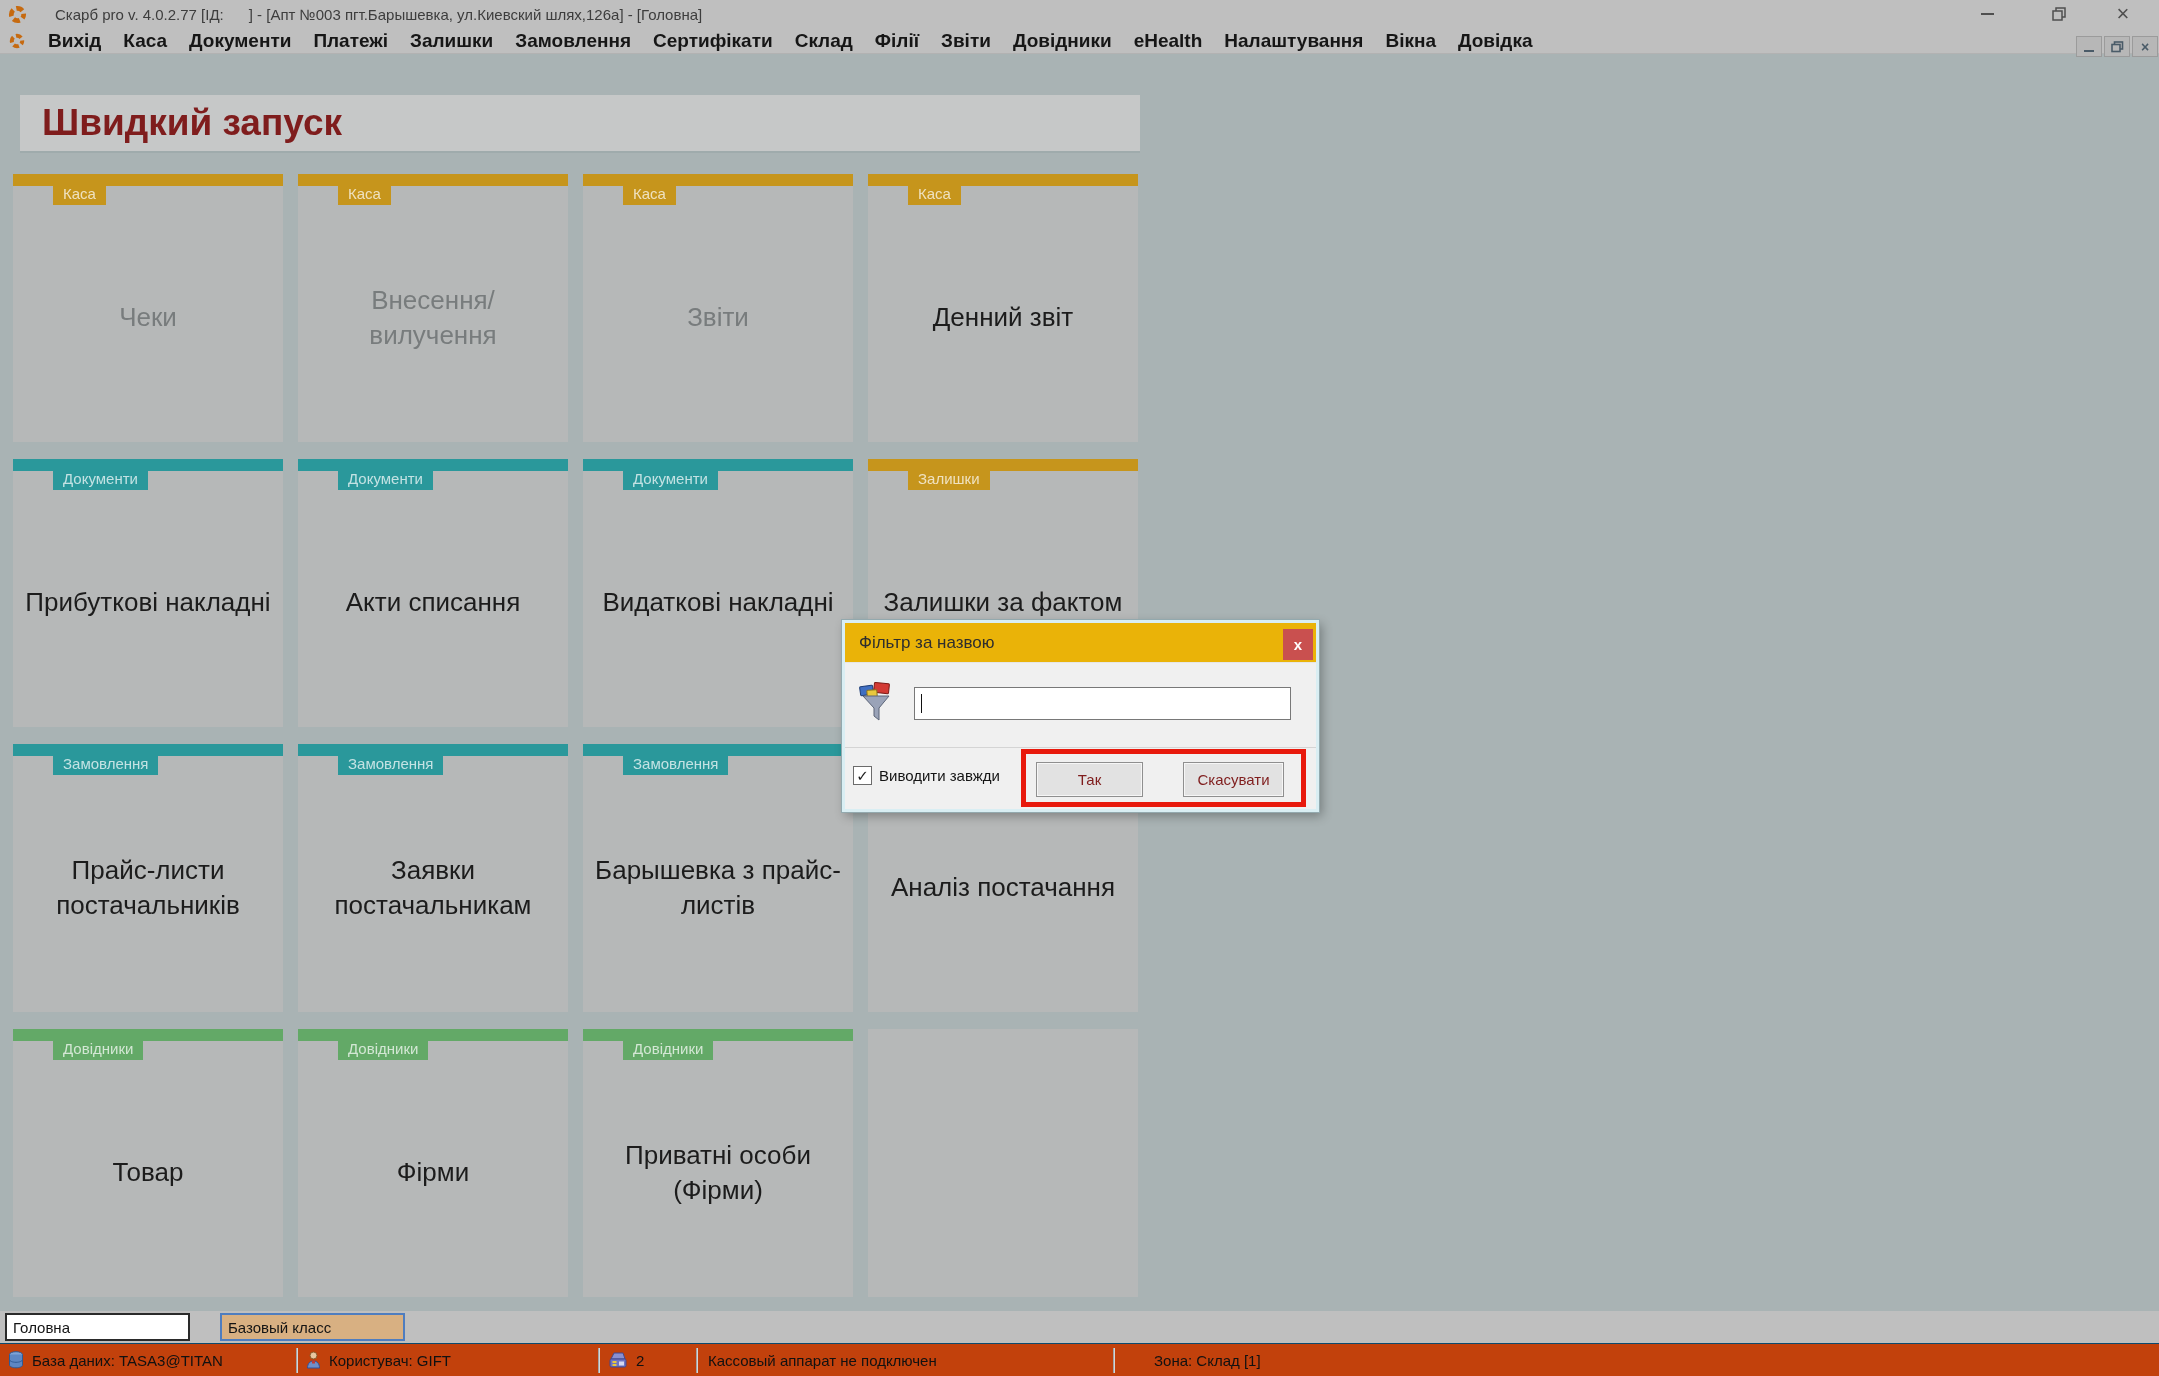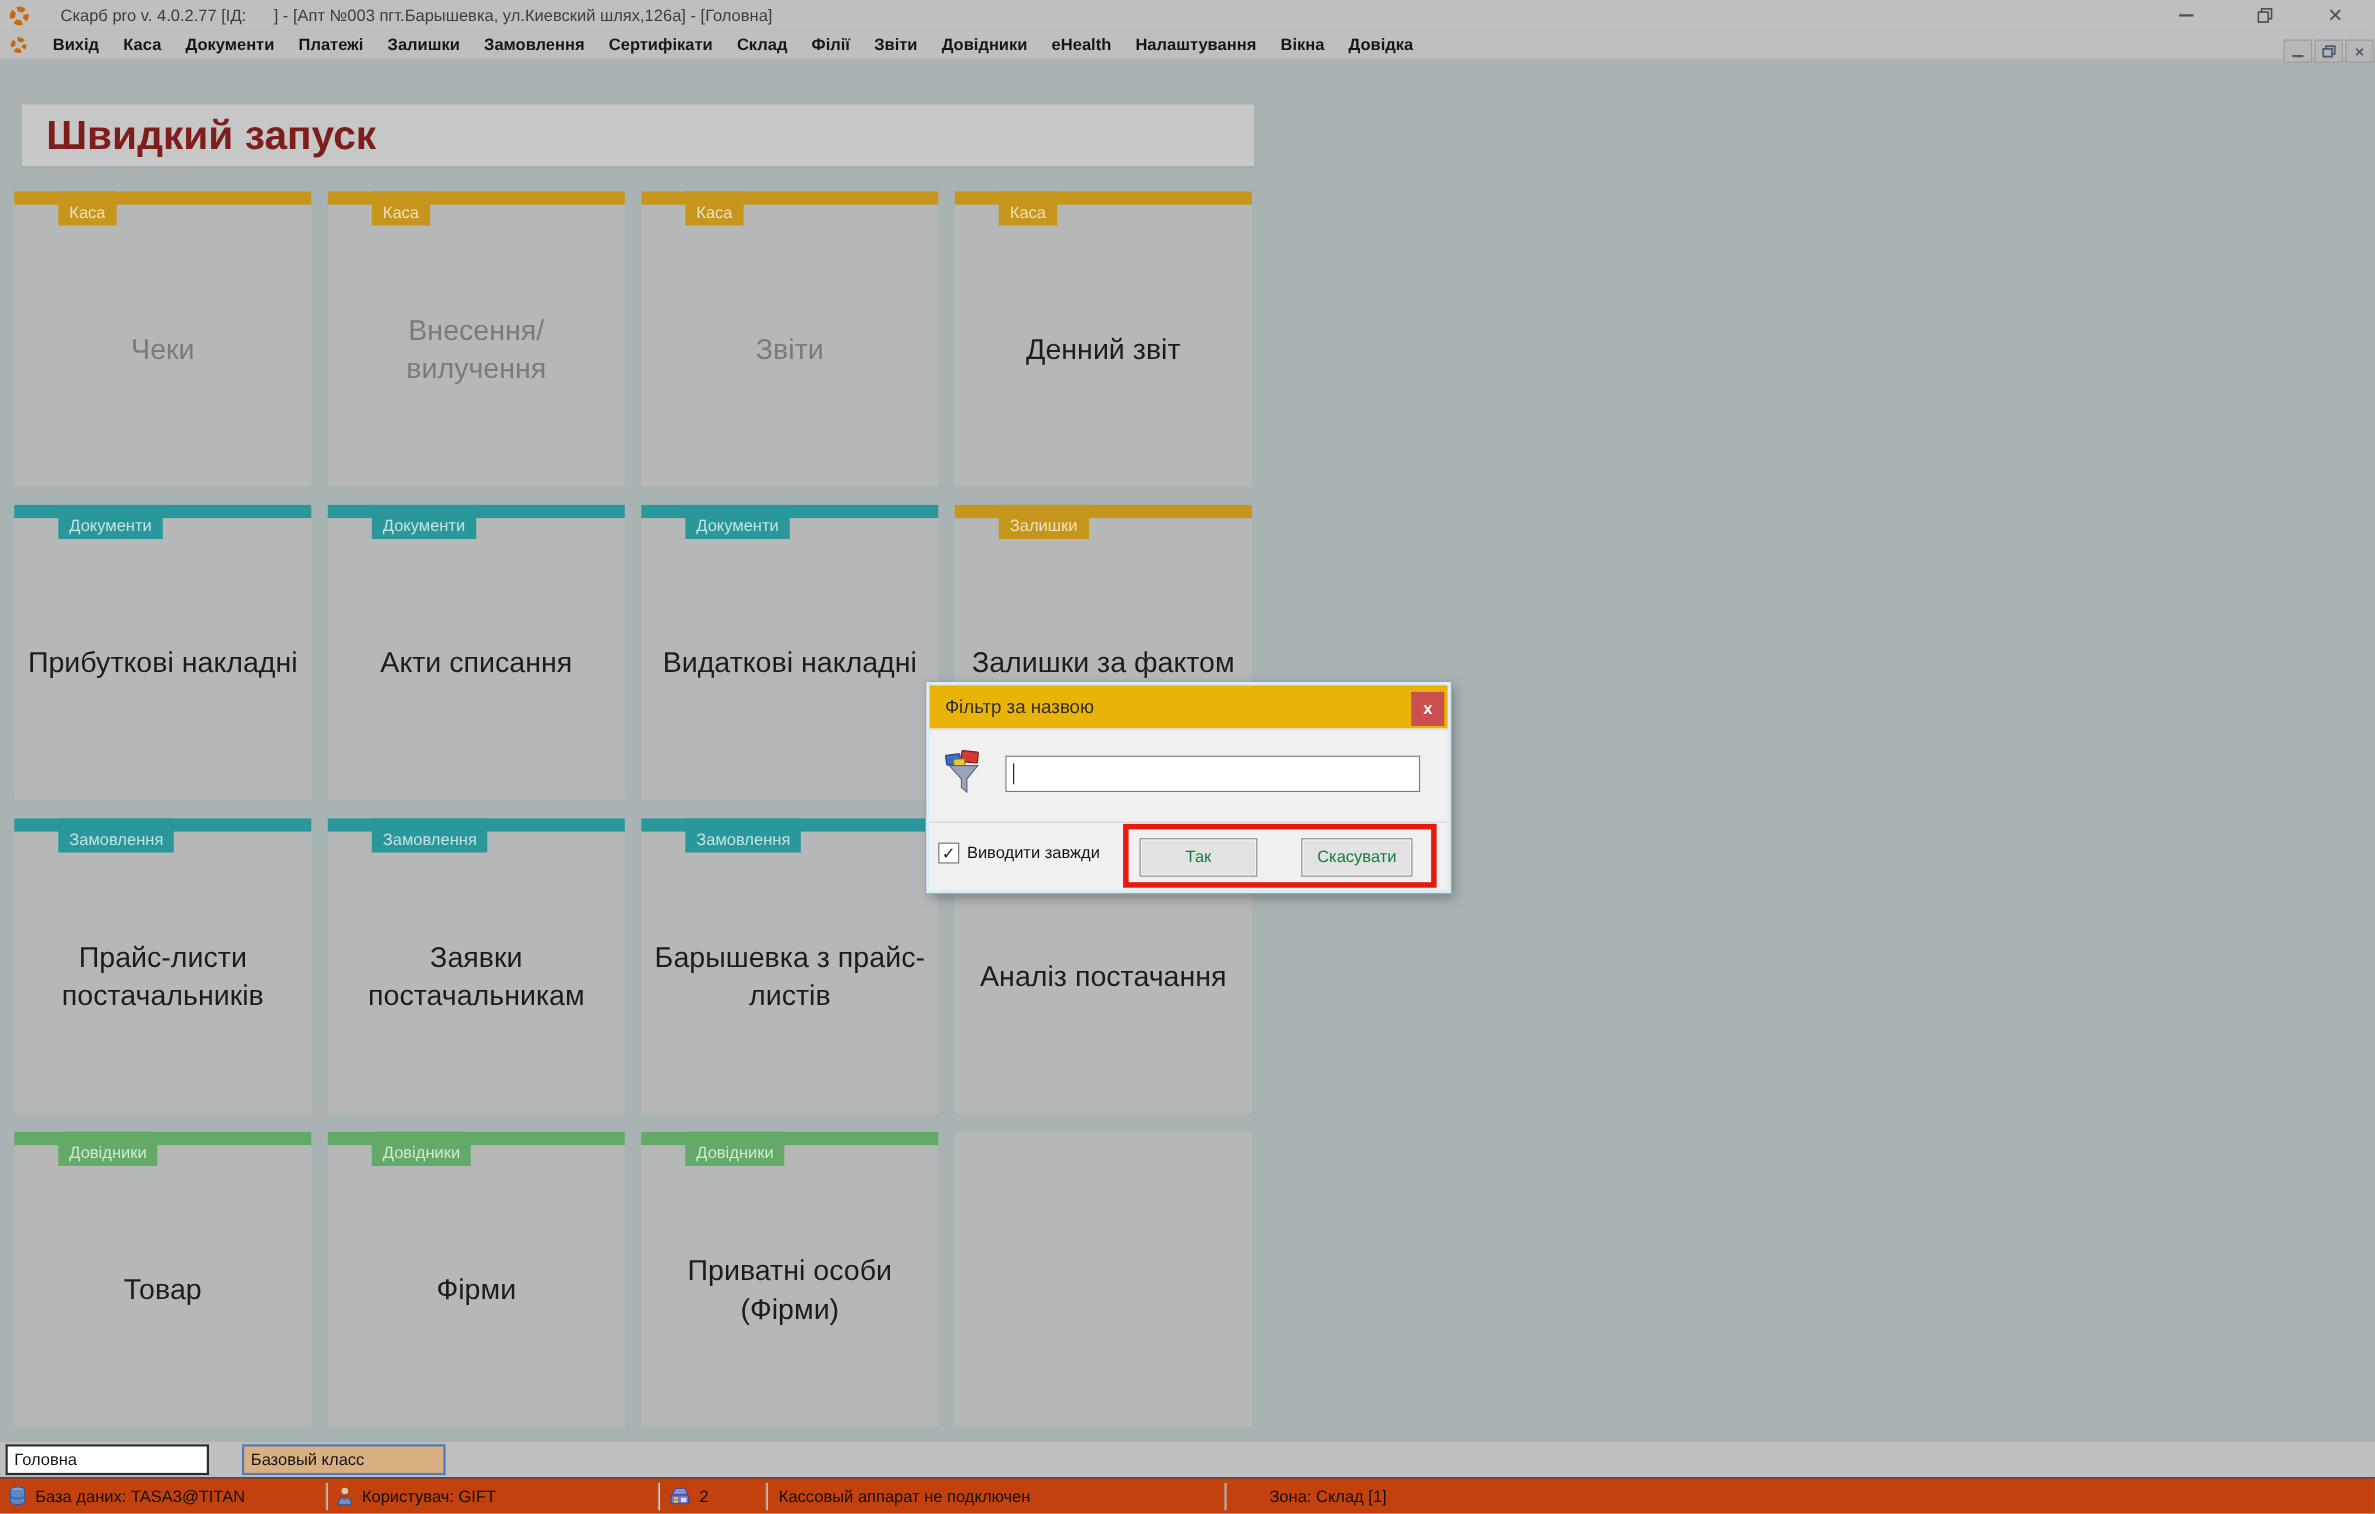--- a/index.html
+++ b/index.html
@@ -16,21 +16,21 @@
   .title-text{margin-left:8px;font-size:15px;color:#3d3d3d;white-space:pre;}
   .win-btn{position:absolute;top:2px;width:30px;height:24px;display:flex;align-items:center;
     justify-content:center;color:#4f4f4f;cursor:default;}
   .wb-min{left:1972px;} .wb-restore{left:2044px;} .wb-close{left:2108px;font-size:22px;line-height:22px;}
   .bar-glyph{width:13px;height:2px;background:#4f4f4f;}
 
   .menubar{position:absolute;left:0;top:28px;width:100%;height:26px;background:#bfbfbf;
     display:flex;align-items:center;border-bottom:1px solid #b2b2b2;}
   .menubar .app-logo{width:16px;height:16px;}
   .menu-items{display:flex;align-items:center;margin-left:12px;}
-  .menu-item{font-size:15px;font-weight:600;color:#161616;padding:3px 11px;cursor:default;}
+  .menu-item{font-size:19px;font-weight:600;color:#161616;padding:3px 11px;cursor:default;}
   .mdi-btn{position:absolute;top:36px;width:26px;height:21px;background:#b7b7b7;
     border:1px solid #9b9b9b;display:flex;align-items:center;justify-content:center;
     color:#4a5b68;font-weight:bold;font-size:14px;}
   .mdi-min{left:2076px;} .mdi-restore{left:2104px;} .mdi-close{left:2132px;}
   .mdi-min .bar-glyph{width:10px;background:#4a5b68;margin-top:8px;}
 
   
   .ql-header{position:absolute;left:20px;top:95px;width:1120px;height:58px;background:#c6c8c8;
     border-bottom:2px solid #9fabac;display:flex;align-items:center;}
   .ql-title{font-size:37px;font-weight:600;color:#7f1d1d;margin-left:22px;}
@@ -62,21 +62,21 @@
   .dlg-funnel{position:absolute;left:12px;top:58px;}
   .dlg-input{position:absolute;left:69px;top:64px;width:377px;height:33px;background:#fff;
     border:1px solid #787878;display:flex;align-items:center;padding-left:6px;}
   .caret{width:1px;height:19px;background:#111;}
   .dlg-sep{position:absolute;left:0;top:124px;width:100%;height:1px;background:#d4d4d4;}
   .dlg-check-row{position:absolute;left:8px;top:143px;display:flex;align-items:center;cursor:pointer;}
   .checkbox{width:19px;height:19px;background:#fff;border:1px solid #6b6b6b;display:flex;
     align-items:center;justify-content:center;font-size:15px;color:#1c1c1c;font-weight:bold;}
   .check-label{margin-left:7px;font-size:15px;color:#141414;}
   .dlg-btn{position:absolute;top:139px;height:35px;background:#e2e2e2;border:1px solid #8f8f8f;
-    box-shadow:inset 0 0 0 1px #f6f6f6;font-size:15px;color:#15803d;display:flex;align-items:center;
+    box-shadow:inset 0 0 0 1px #f6f6f6;font-size:15px;color:#7f1d1d;display:flex;align-items:center;
     justify-content:center;cursor:pointer;font-family:inherit;}
   .btn-ok{left:191px;width:107px;}
   .btn-cancel{left:338px;width:101px;}
   .red-highlight{position:absolute;left:176px;top:126px;width:285px;height:58px;
     border:5px solid var(--hl-red);pointer-events:none;z-index:5;}
 
   
   .tabbar{position:absolute;left:0;top:1311px;width:100%;height:32px;background:#bfbfbf;}
   .tab{position:absolute;top:2px;height:28px;display:flex;align-items:center;font-size:15px;
     padding-left:6px;cursor:pointer;}

